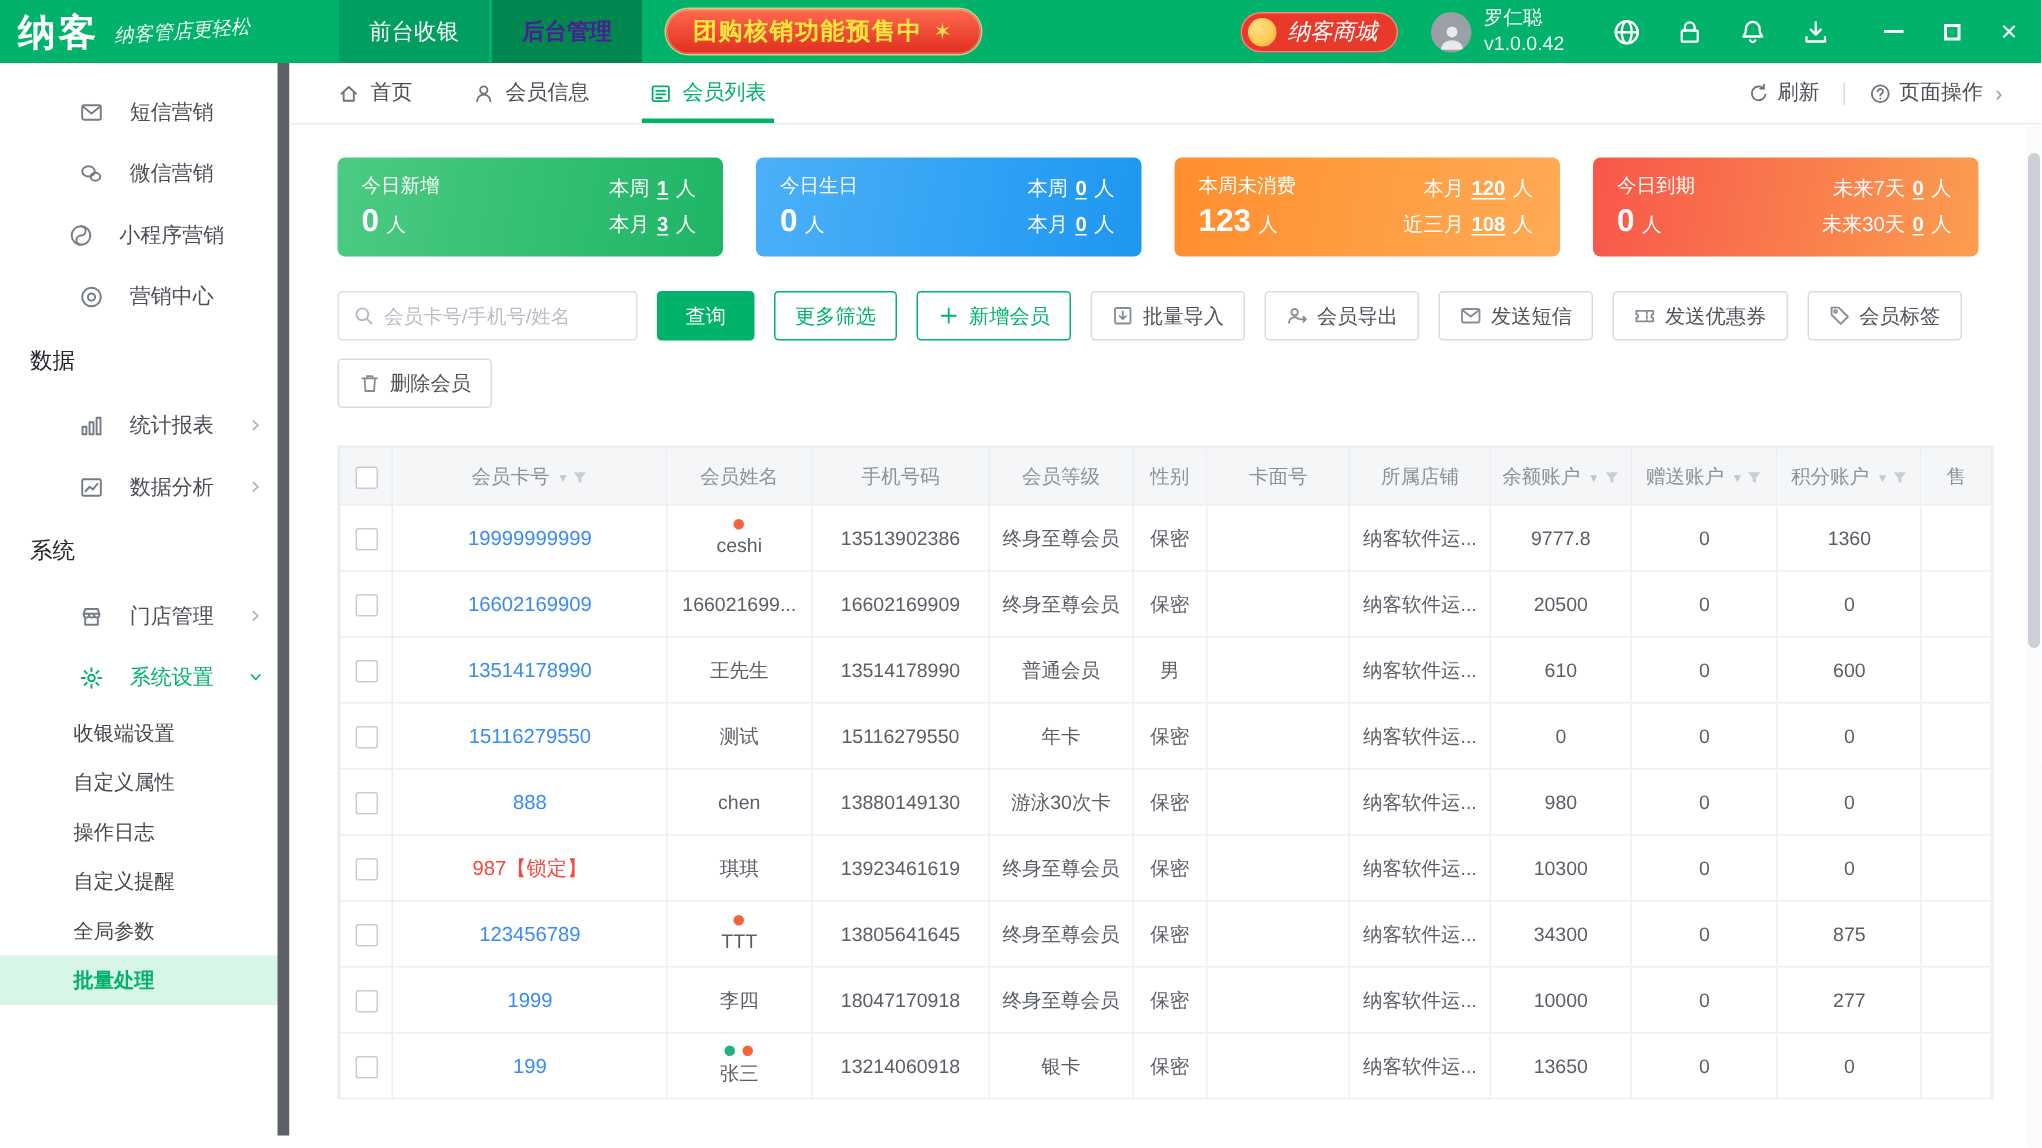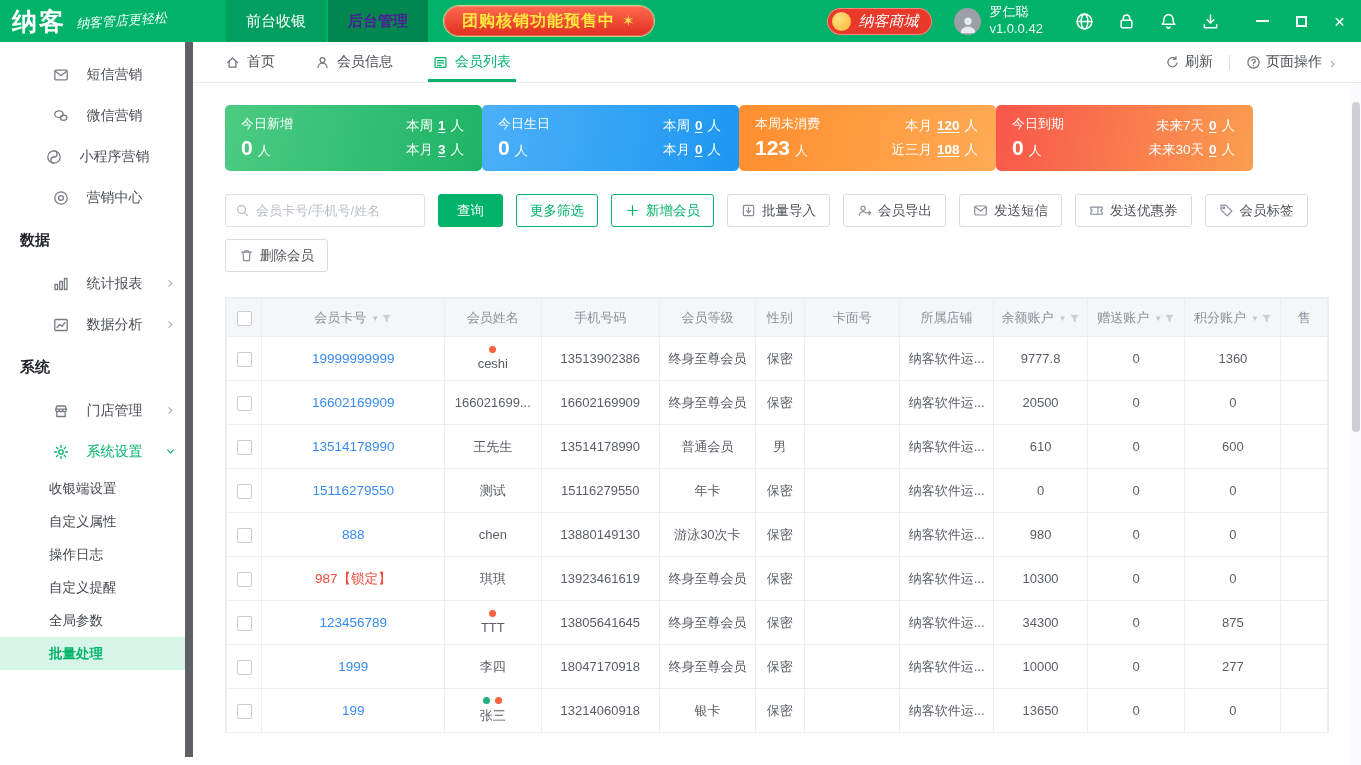--- a/index.html
+++ b/index.html
@@ -30,40 +30,40 @@
 .win-min{width:13px;height:2px;background:#fff;cursor:pointer;}
 .win-max{width:11px;height:11px;border:2px solid #fff;cursor:pointer;}
 .win-close{font-size:19px;line-height:1;cursor:pointer;}
 
 .body{flex:1;display:flex;min-height:0;}
 .sidebar{flex:0 0 193px;width:193px;background:#fff;position:relative;padding-top:12px;}
 .side-item{height:41px;display:flex;align-items:center;gap:18px;padding:0 18px 0 20px;font-size:14px;color:#4b4f55;cursor:pointer;position:relative;justify-content:center;}
 .side-item .icn{color:#767c85;flex:0 0 16px;}
 .side-item .arrow{position:absolute;right:16px;color:#a8adb5;width:13px;height:13px;}
 .side-item.green,.side-item.green .icn,.side-item.green .arrow{color:#00b26a;}
-.side-section{height:45px;display:flex;align-items:center;padding-left:20px;font-size:15px;font-weight:bold;color:#23262b;}
+.side-section{height:45px;display:flex;align-items:center;padding-left:20px;font-size:15px;font-weight:normal;color:#23262b;}
 .side-sub{height:33px;display:flex;align-items:center;padding-left:49px;font-size:13.5px;color:#43474d;cursor:pointer;width:185px;}
 .side-sub.active{background:#d8f6e8;color:#00b26a;font-weight:bold;}
 .side-scroll{position:absolute;top:0;right:0;width:8px;height:calc(100% - 8px);background:#5d6167;cursor:pointer;}
 
 .main{flex:1;min-width:0;display:flex;flex-direction:column;background:#fff;position:relative;}
 .tabbar{height:41px;flex:0 0 41px;border-bottom:1px solid #e9ebee;display:flex;align-items:stretch;padding:0 26px 0 32px;}
 .tab{display:flex;align-items:center;gap:7px;margin-right:40px;font-size:14px;color:#4b4f55;cursor:pointer;position:relative;}
 .tab .icn{color:#6f747c;width:15px;height:15px;}
 .tab.active{color:#00b26a;}
 .tab.active .icn{color:#00b26a;}
 .tab.active::after{content:"";position:absolute;left:-5px;right:-5px;bottom:0;height:3px;background:#00b26a;}
 .tab-right{margin-left:auto;display:flex;align-items:center;color:#4b4f55;font-size:14px;}
 .tr-item{display:flex;align-items:center;gap:5px;cursor:pointer;}
 .tr-item .icn{color:#6f747c;width:15px;height:15px;}
 .vdiv{width:1px;height:15px;background:#d9dce0;margin:0 16px;}
 .chev{color:#9aa0a8;margin-left:3px;font-size:15px;}
 .content{flex:1;padding:22px 24px 0 32px;overflow:hidden;position:relative;}
 
-.cards{display:flex;align-items:center;}
+.cards{display:flex;gap:22px;align-items:center;}
 .card{width:257px;height:66px;border-radius:5px;color:#fff;display:flex;flex:0 0 257px;}
 .card-green{background:linear-gradient(100deg,#4ccb83,#1eb466);}
 .card-blue{background:linear-gradient(100deg,#4cb0f9,#1d97f0);}
 .card-orange{background:linear-gradient(100deg,#ff8e2e,#ffab55);}
 .card-red{background:linear-gradient(100deg,#f8564a,#fb9e4f);}
 .card-left{width:46%;padding:10px 0 0 16px;}
 .card-title{font-size:13px;white-space:nowrap;}
 .card-value{margin-top:3px;font-size:13px;white-space:nowrap;}
 .card-value .big{font-size:21px;font-weight:bold;margin-right:5px;}
 .card-right{flex:1;padding:9px 18px 0 0;text-align:right;font-size:13.5px;line-height:1.8;white-space:nowrap;}

